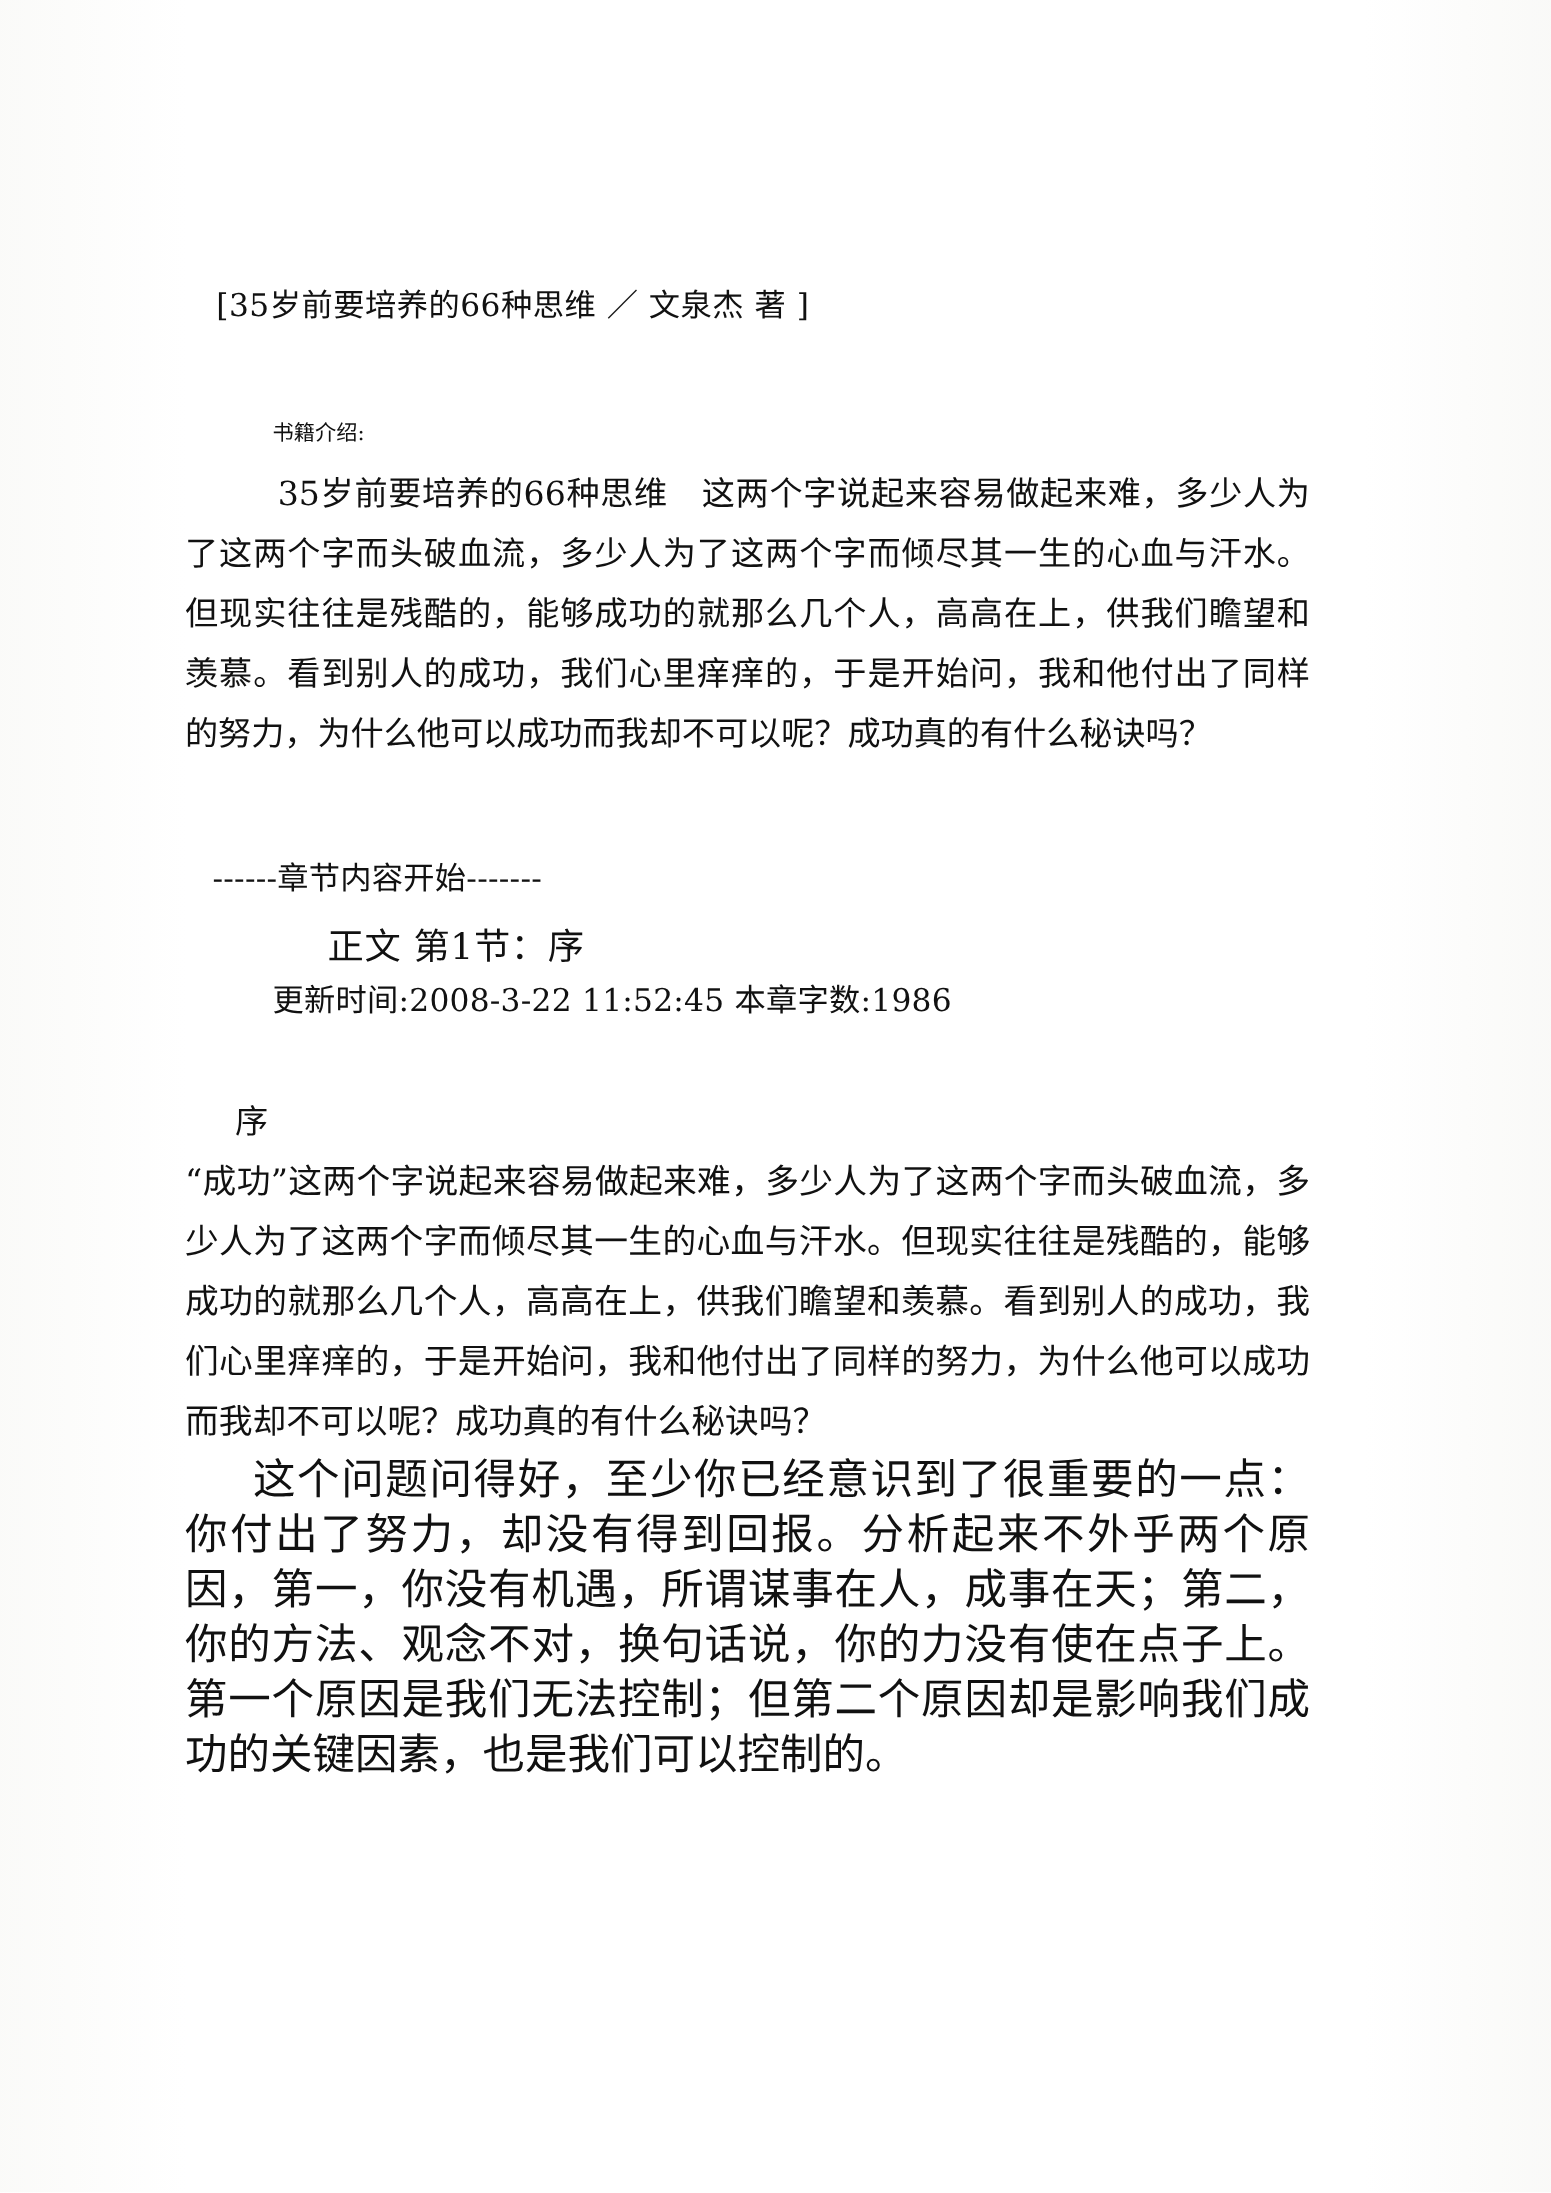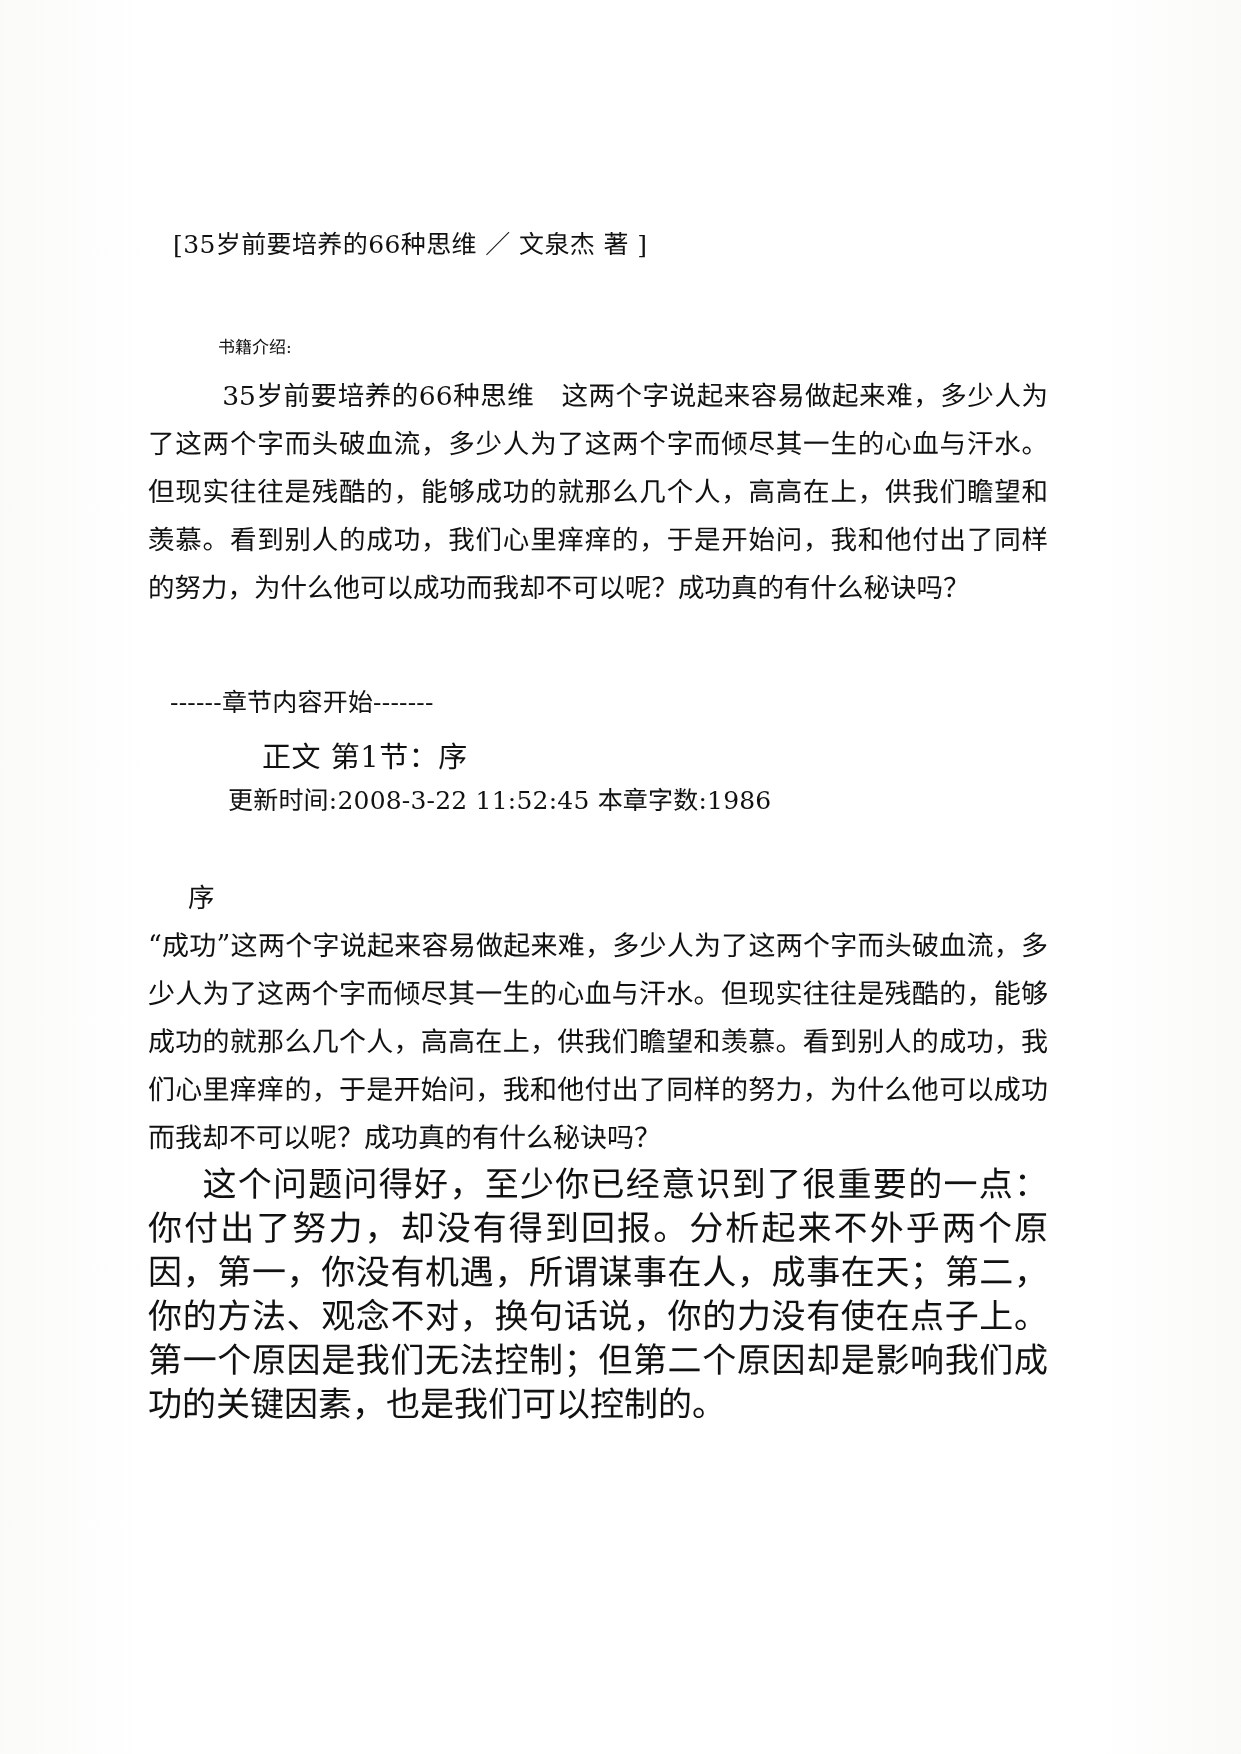--- a/index.html
+++ b/index.html
@@ -87,21 +87,20 @@
     margin-left: 44px;
   }
   .chapter-meta {
     position: absolute;
     left: 218px;
     top: 784px;
     font-size: 25px;
     line-height: 34px;
     white-space: nowrap;
     letter-spacing: 0.2px;
-    margin-left: 10px;
   }
   .section-heading {
     position: absolute;
     left: 188px;
     top: 878px;
     font-size: 26.5px;
     line-height: 40px;
     white-space: nowrap;
   }
   .body-para-1 {

